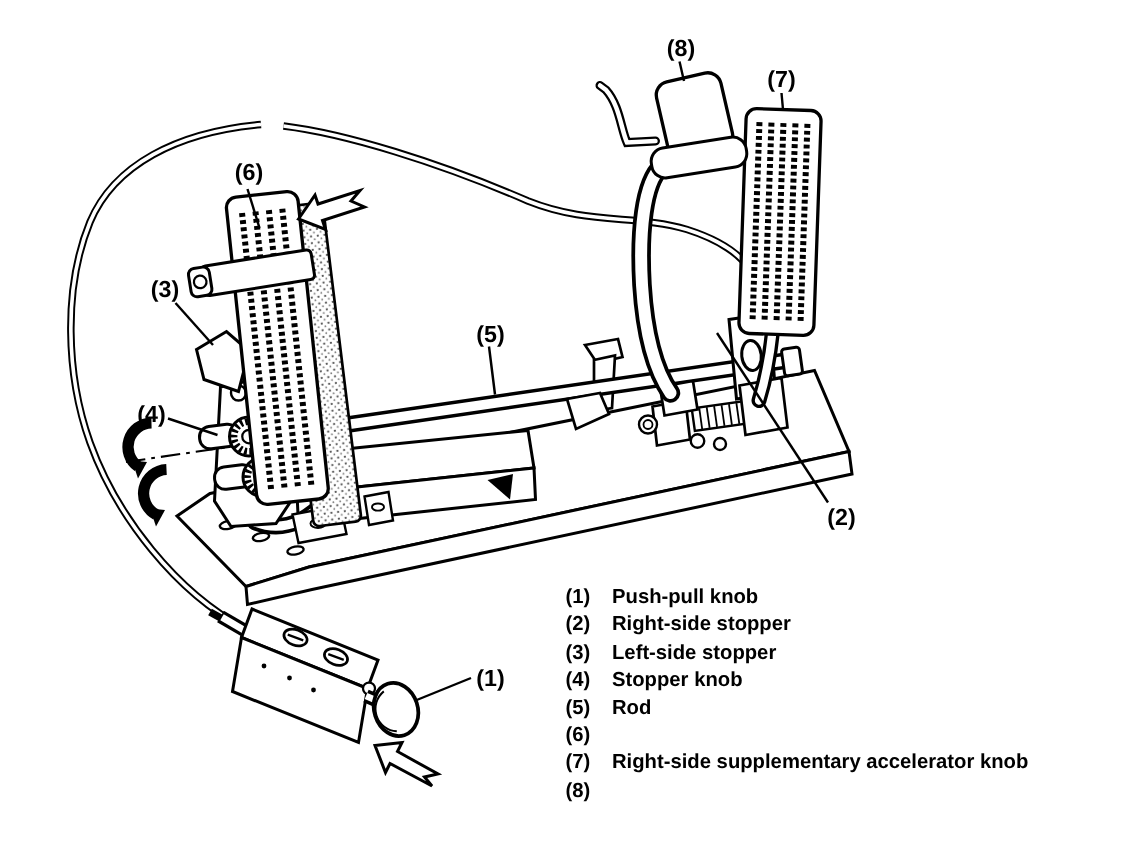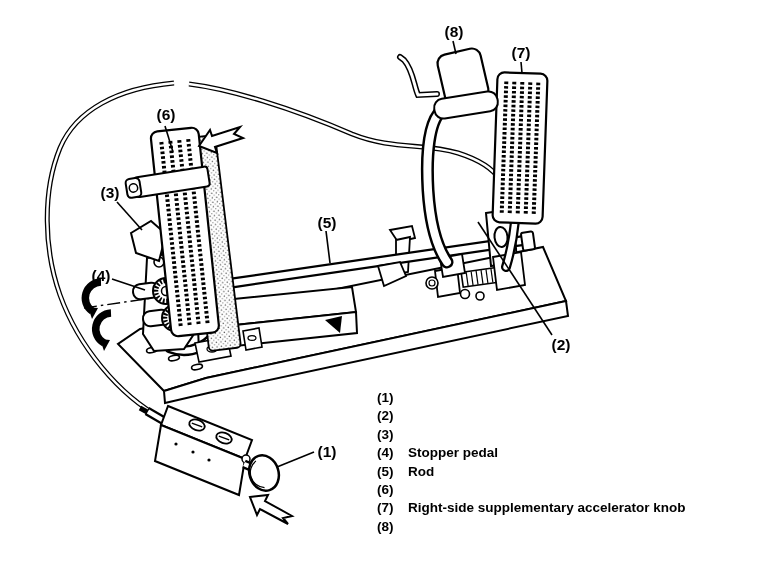--- a/index.html
+++ b/index.html
@@ -229,30 +229,33 @@
     <text class="callout" x="327" y="228">(5)</text>
     <text class="callout" x="166" y="120">(6)</text>
     <text class="callout" x="521" y="58">(7)</text>
     <text class="callout" x="454" y="37">(8)</text>
   </g>
 </svg>
 
   <div class="legend">
     <div class="legend-row">
       <span class="legend-num">(1)</span>
+      <span>Push-pull knob</span>
     </div>
     <div class="legend-row">
       <span class="legend-num">(2)</span>
+      <span>Right-side stopper</span>
     </div>
     <div class="legend-row">
       <span class="legend-num">(3)</span>
+      <span>Left-side stopper</span>
     </div>
     <div class="legend-row">
       <span class="legend-num">(4)</span>
-      <span>Stopper pedal</span>
+      <span>Stopper knob</span>
     </div>
     <div class="legend-row">
       <span class="legend-num">(5)</span>
       <span>Rod</span>
     </div>
     <div class="legend-row">
       <span class="legend-num">(6)</span>
     </div>
     <div class="legend-row">
       <span class="legend-num">(7)</span>

